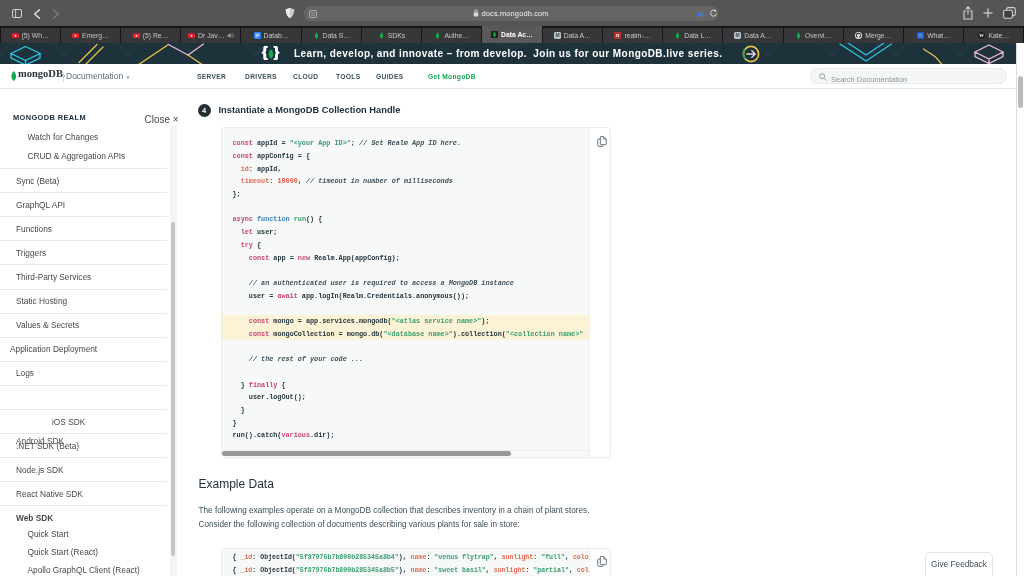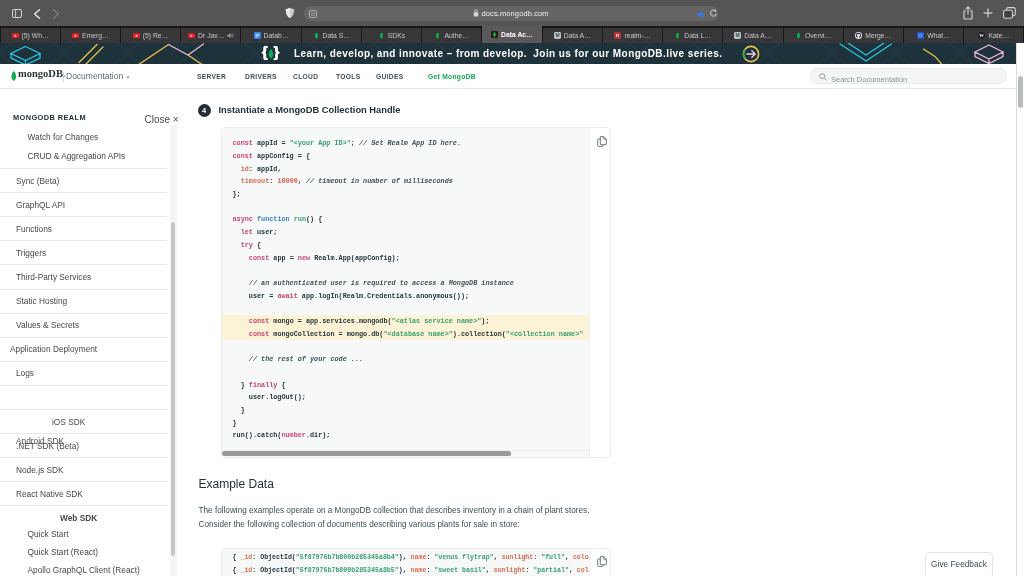--- a/index.html
+++ b/index.html
@@ -320,21 +320,21 @@
       <div class="side" style="left:16px; top:182.45px;">Third-Party Services</div>
       <div class="side" style="left:16px; top:206.55px;">Static Hosting</div>
       <div class="side" style="left:16px; top:230.65000000000003px;">Values &amp; Secrets</div>
       <div class="side" style="left:10px; top:254.75000000000006px;">Application Deployment</div>
       <div class="side" style="left:16px; top:278.85px;">Logs</div>
       <div class="side" style="left:16px; top:302.95px;margin-top:44px;">Android SDK</div>
       <div class="side" style="left:16px; top:327.05px;margin-left:36px;">iOS SDK</div>
       <div class="side" style="left:16px; top:351.15000000000003px;">.NET SDK (Beta)</div>
       <div class="side" style="left:16px; top:375.25000000000006px;">Node.js SDK</div>
       <div class="side" style="left:16px; top:399.35px;">React Native SDK</div>
-      <div class="side" style="left:16px; top:423.6px; font-weight:bold;margin-left:44px;">Web SDK</div>
+      <div class="side" style="left:16px; top:423.6px; font-weight:bold;">Web SDK</div>
       <div class="side" style="left:27.5px; top:439.79999999999995px;text-align:center;">Quick Start</div>
       <div class="side" style="left:27.5px; top:457.79999999999995px;">Quick Start (React)</div>
       <div class="side" style="left:27.5px; top:475.5px;">Apollo GraphQL Client (React)</div>
       <div class="abs" style="left:169.5px; top:35.5px; width:7px; height:451px; background:#f4f4f4;"></div>
       <div class="abs" style="left:170.8px; top:132.5px; width:4.5px; height:334px; background:#c5c5c5; border-radius:2.5px;"></div>
     </div>
 
   <div class="abs" id="main" style="left:178px; top:89.5px; width:838px; height:486.5px; background:#fff;">
       <div class="abs" style="left:19.5px; top:14px; width:13px; height:13px; border-radius:50%; background:#242e33; color:#fff; font-size:7.5px; font-weight:bold; text-align:center; line-height:13px;">4</div>
       <div class="abs" style="left:40.5px; top:15.5px; font-size:9.3px; font-weight:bold; color:#21313c;">Instantiate a MongoDB Collection Handle</div>
@@ -358,21 +358,21 @@
 
     <span class="kw">const</span> mongo = app.services.mongodb(<span class="st">"&lt;atlas service name&gt;"</span>);
     <span class="kw">const</span> mongoCollection = mongo.db(<span class="st">"&lt;database name&gt;"</span>).collection(<span class="st">"&lt;collection name&gt;"</span>
 
     <span class="cm">// the rest of your code ...</span>
 
   } <span class="kw">finally</span> {
     user.logOut();
   }
 }
-run().catch(<span class="kw">number</span>.dir);</pre>
+run().catch(<span class="kw">various</span>.dir);</pre>
       <svg class="abs" style="left:418.5px; top:46px;" width="10" height="11" viewBox="0 0 20 22">
         <rect x="1.4" y="6" width="11" height="14.8" rx="2" fill="none" stroke="#5d6c74" stroke-width="1.8"></rect>
         <path d="M6.6 1.2 H13.6 L18.6 6.2 V16 Q18.6 17.4 17.2 17.4 H8 Q6.6 17.4 6.6 16 Z" fill="#ffffff" stroke="#5d6c74" stroke-width="1.8"></path>
         <path d="M13.4 1.2 V6.4 H18.6" fill="none" stroke="#5d6c74" stroke-width="1.5"></path>
       </svg>
       <div class="abs" style="left:44px; top:360px; width:367px; height:7.5px; background:#f8f8f8; border-top:1px solid #ececec;"></div>
       <div class="abs" style="left:44px; top:361px; width:289px; height:5px; background:#999; border-radius:3px;"></div>
       <div class="abs" style="left:20.5px; top:387.5px; font-size:12px; color:#21313c;">Example Data</div>
       <div class="abs" style="left:20.5px; top:414.5px; font-size:8.2px; line-height:13.5px; color:#3d4f58; white-space:nowrap;">The following examples operate on a MongoDB collection that describes inventory in a chain of plant stores.<br>Consider the following collection of documents describing various plants for sale in store:</div>
       <div class="codebox" style="top:458px; height:45px;">

